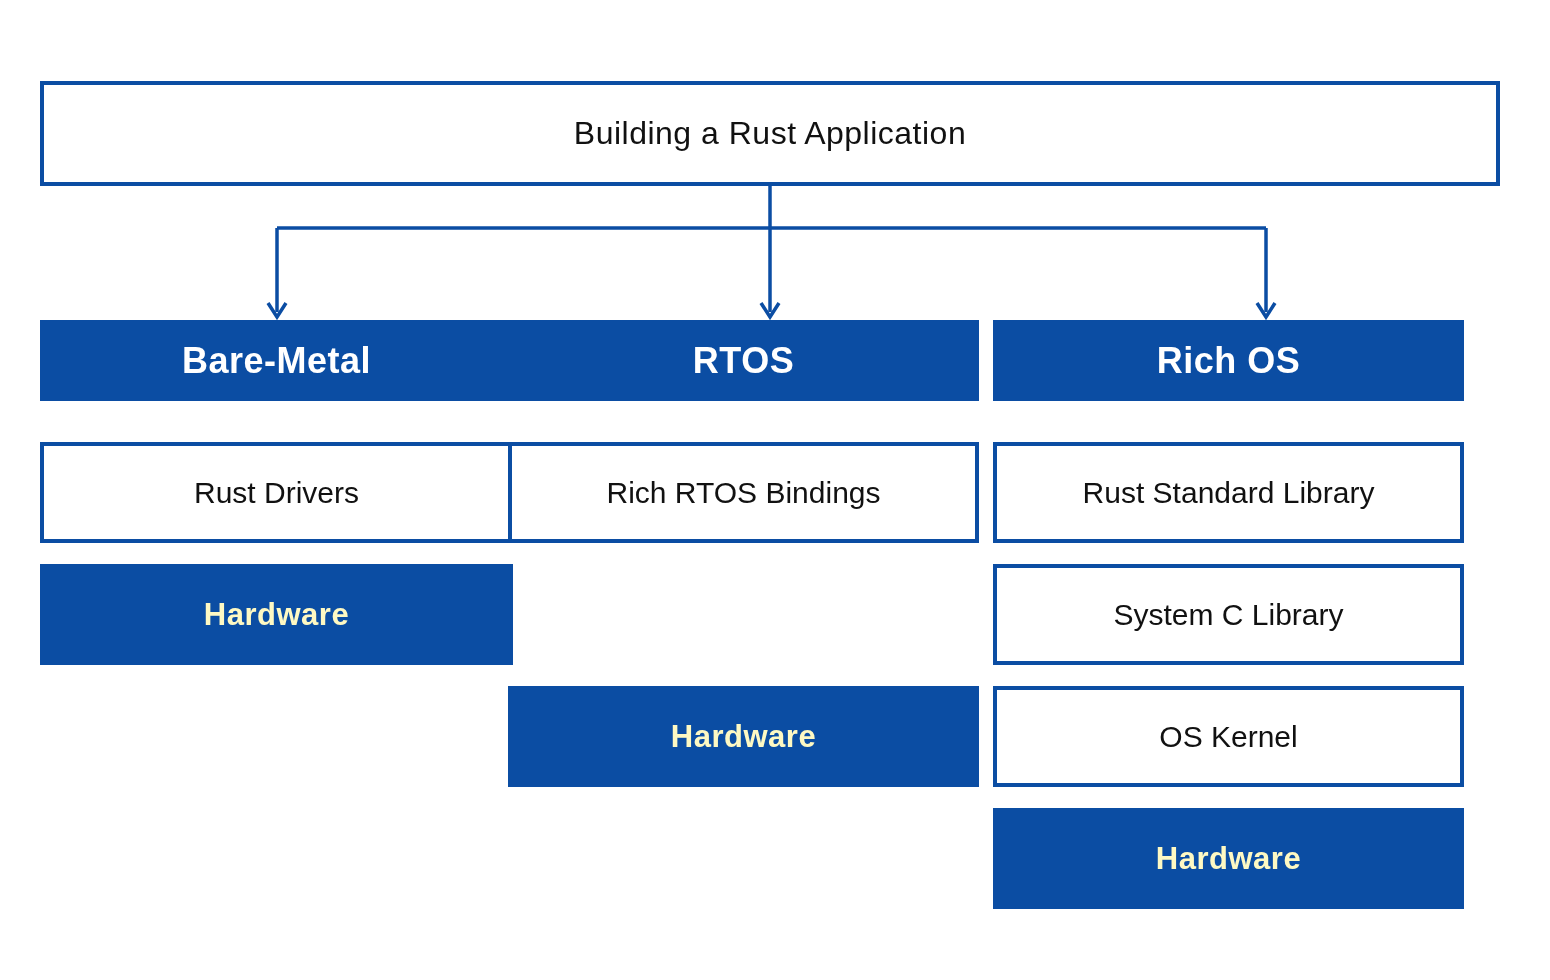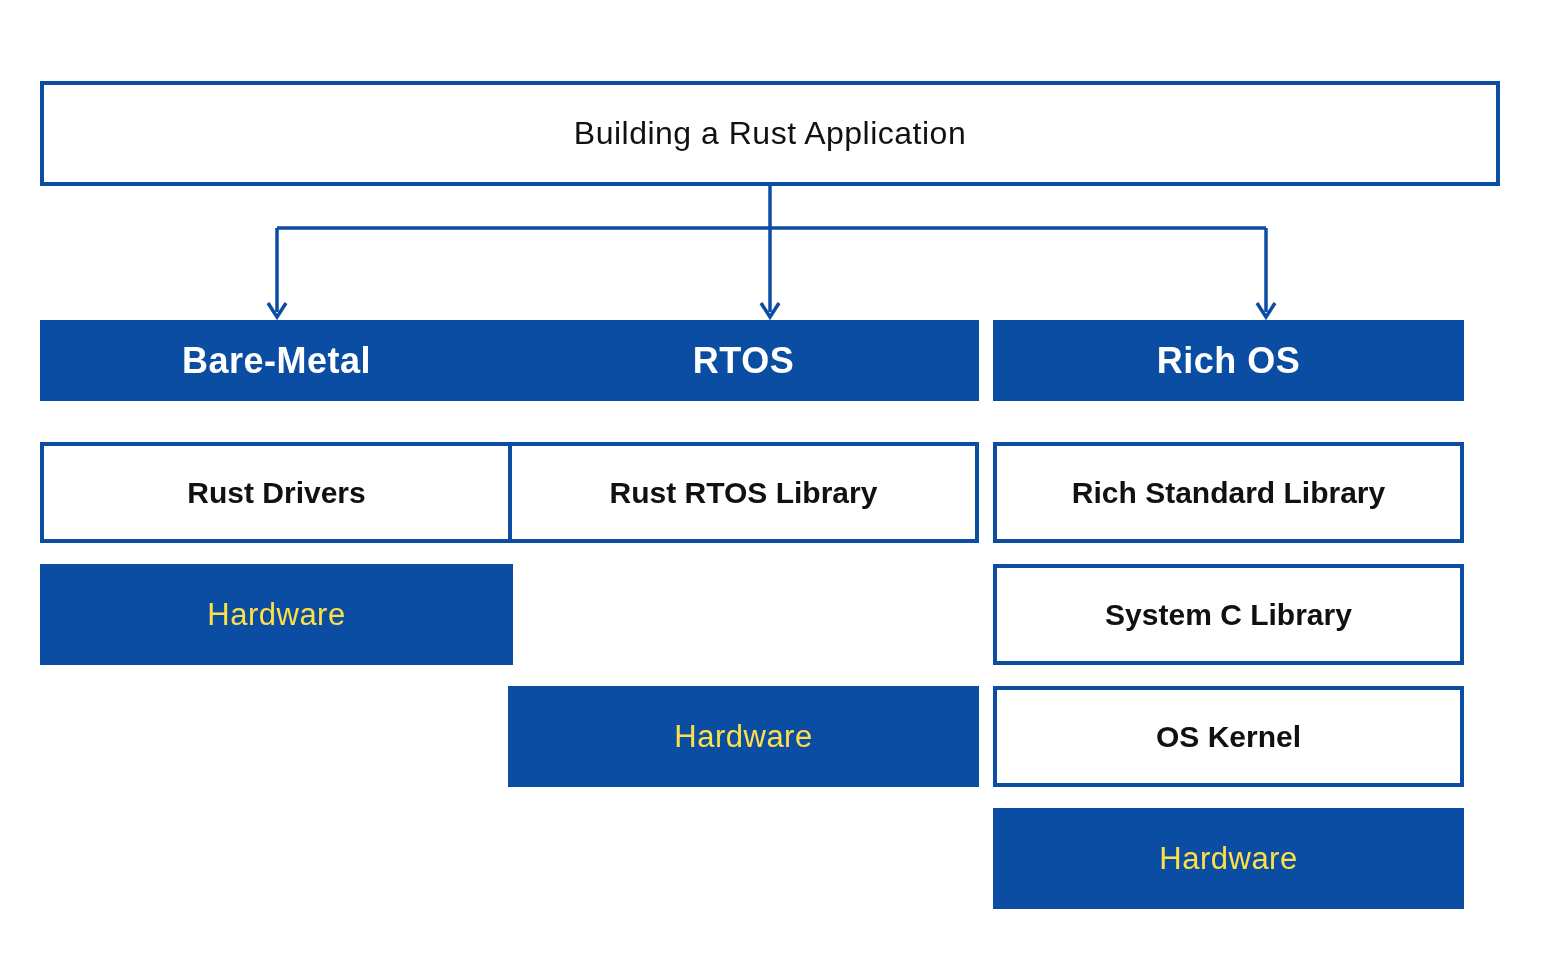--- a/index.html
+++ b/index.html
@@ -41,27 +41,27 @@
     color: #ffffff;
     font-size: 36px;
     font-weight: 700;
     letter-spacing: 0.5px;
   }
   .outline {
     background: #ffffff;
     border: 4px solid var(--blue, #0B4DA3);
     color: #111111;
     font-size: 30px;
-    font-weight: 700;
+    font-weight: 400;
   }
   .solid {
     background: var(--blue, #0B4DA3);
-    color: #fde047;
+    color: #fef9c3;
     font-size: 31px;
-    font-weight: 400;
+    font-weight: 700;
     letter-spacing: 0.5px;
   }
   
   .c1 { left: 40px;   width: 473px; }
   .c2 { left: 508px;  width: 471px; }
   .c3 { left: 993px; width: 471px; }
   .rh  { top: 320px; height: 81px; }
   .r1  { top: 442px; height: 101px; }
   .r2  { top: 564px; height: 101px; }
   .r3  { top: 686px; height: 101px; }
@@ -93,31 +93,31 @@
     <span>Rust Drivers</span>
   </div>
   <div class="box solid c1 r2">
     <span>Hardware</span>
   </div>
 
   <div class="box hdr c2 rh">
     <span>RTOS</span>
   </div>
   <div class="box outline c2 r1">
-    <span>Rust RTOS Library</span>
+    <span>Rich RTOS Bindings</span>
   </div>
   <div class="box solid c2 r3">
     <span>Hardware</span>
   </div>
 
   <div class="box hdr c3 rh">
     <span>Rich OS</span>
   </div>
   <div class="box outline c3 r1">
-    <span>Rich Standard Library</span>
+    <span>Rust Standard Library</span>
   </div>
   <div class="box outline c3 r2">
     <span>System C Library</span>
   </div>
   <div class="box outline c3 r3">
     <span>OS Kernel</span>
   </div>
   <div class="box solid c3 r4">
     <span>Hardware</span>
   </div>

